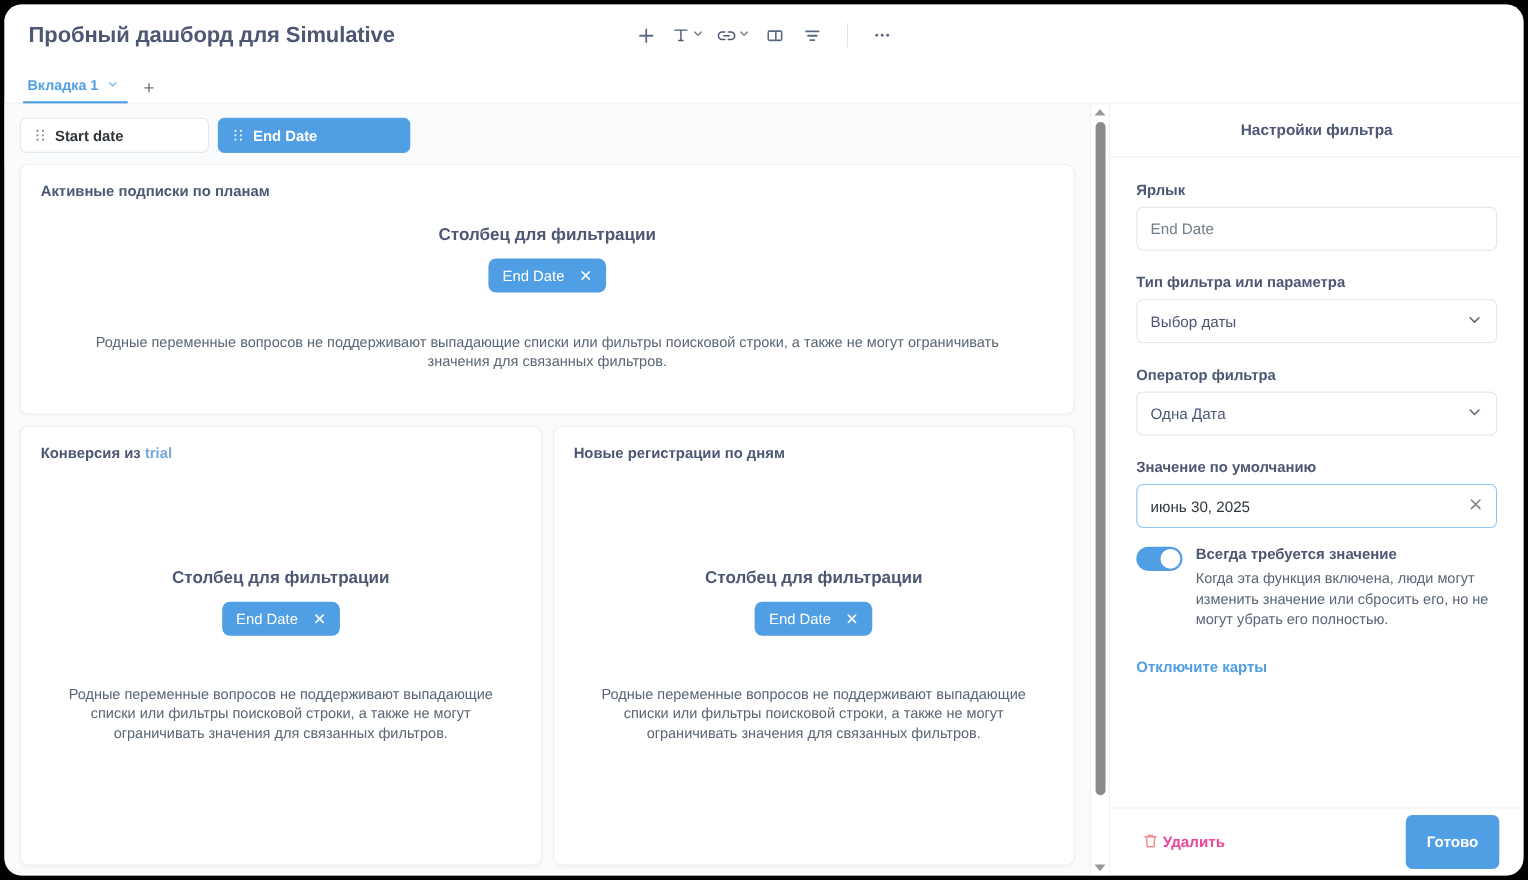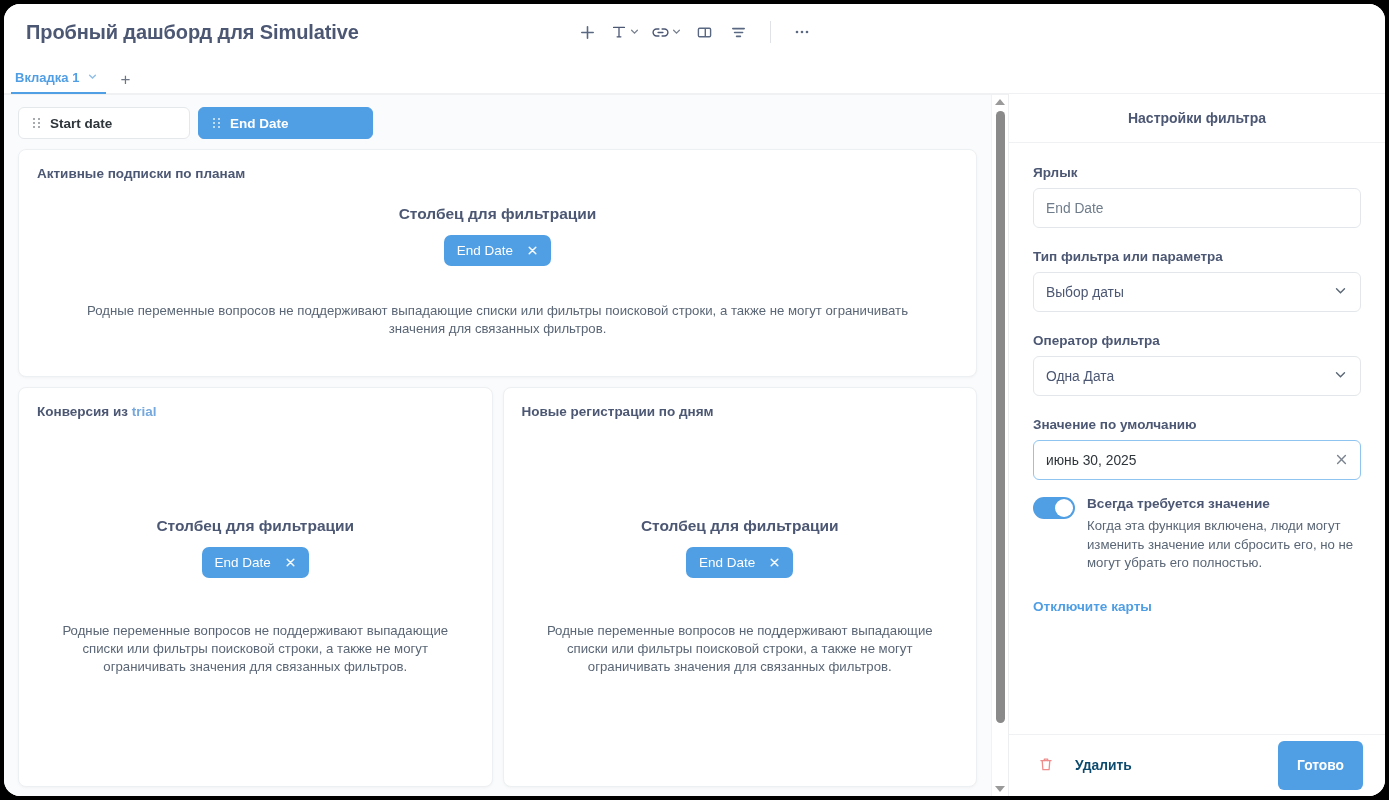--- a/index.html
+++ b/index.html
@@ -67,21 +67,21 @@
   }
   .chev { display:block; }
 
   
   .tabrow {
     flex: 0 0 34px;
     height: 34px;
     background: #ffffff;
     display: flex;
     align-items: flex-end;
-    padding: 0 7px;
+    padding: 0 17px;
     position: relative;
   }
   .tabrow:after{
     content:"";
     position:absolute; left:0; right:0; bottom:0;
     height:1px; background:#f0f1f3;
   }
   .tab {
     display: flex; align-items: center; gap: 8px;
     padding: 0 8px 7px 4px;
@@ -332,22 +332,22 @@
     cursor: pointer;
   }
 
   .panel-foot {
     flex: 0 0 62px;
     border-top: 1px solid #f0f1f3;
     display: flex; align-items: center; justify-content: space-between;
     padding: 0 22px 0 30px;
   }
   .del-btn {
-    display: flex; align-items: center; gap: 22px;
-    color: #0c4a6e;
+    display: flex; align-items: center; gap: 4px;
+    color: #ec4899;
     font-size: 13.8px;
     font-weight: 700;
     cursor: pointer;
   }
   .done-btn {
     background: #509ee3;
     color: #ffffff;
     font-size: 13.8px;
     font-weight: 700;
     border: none;

